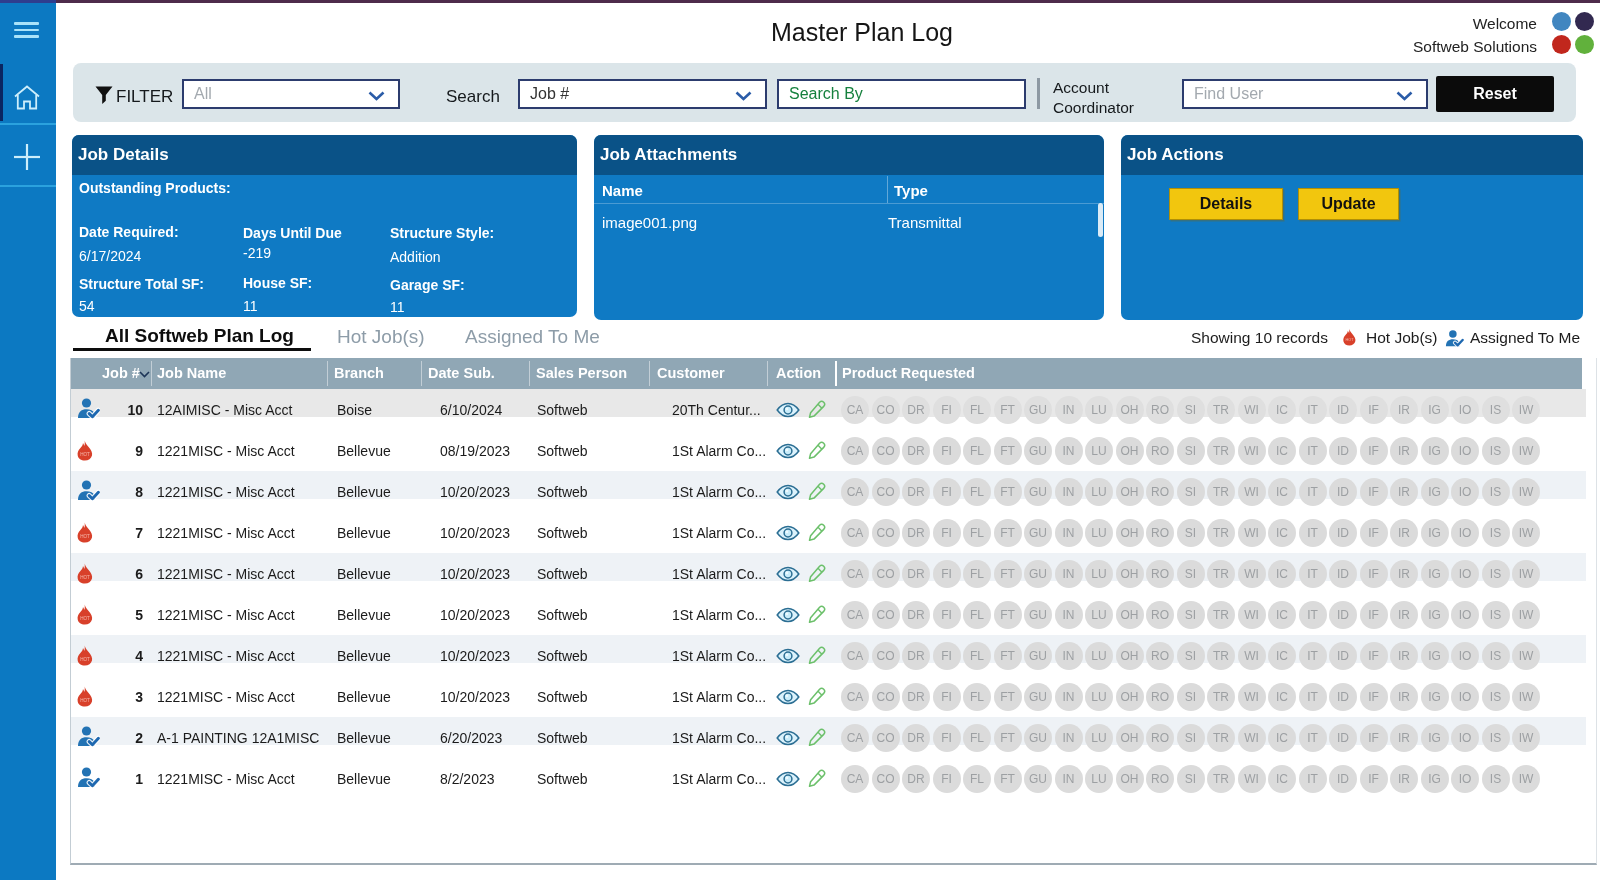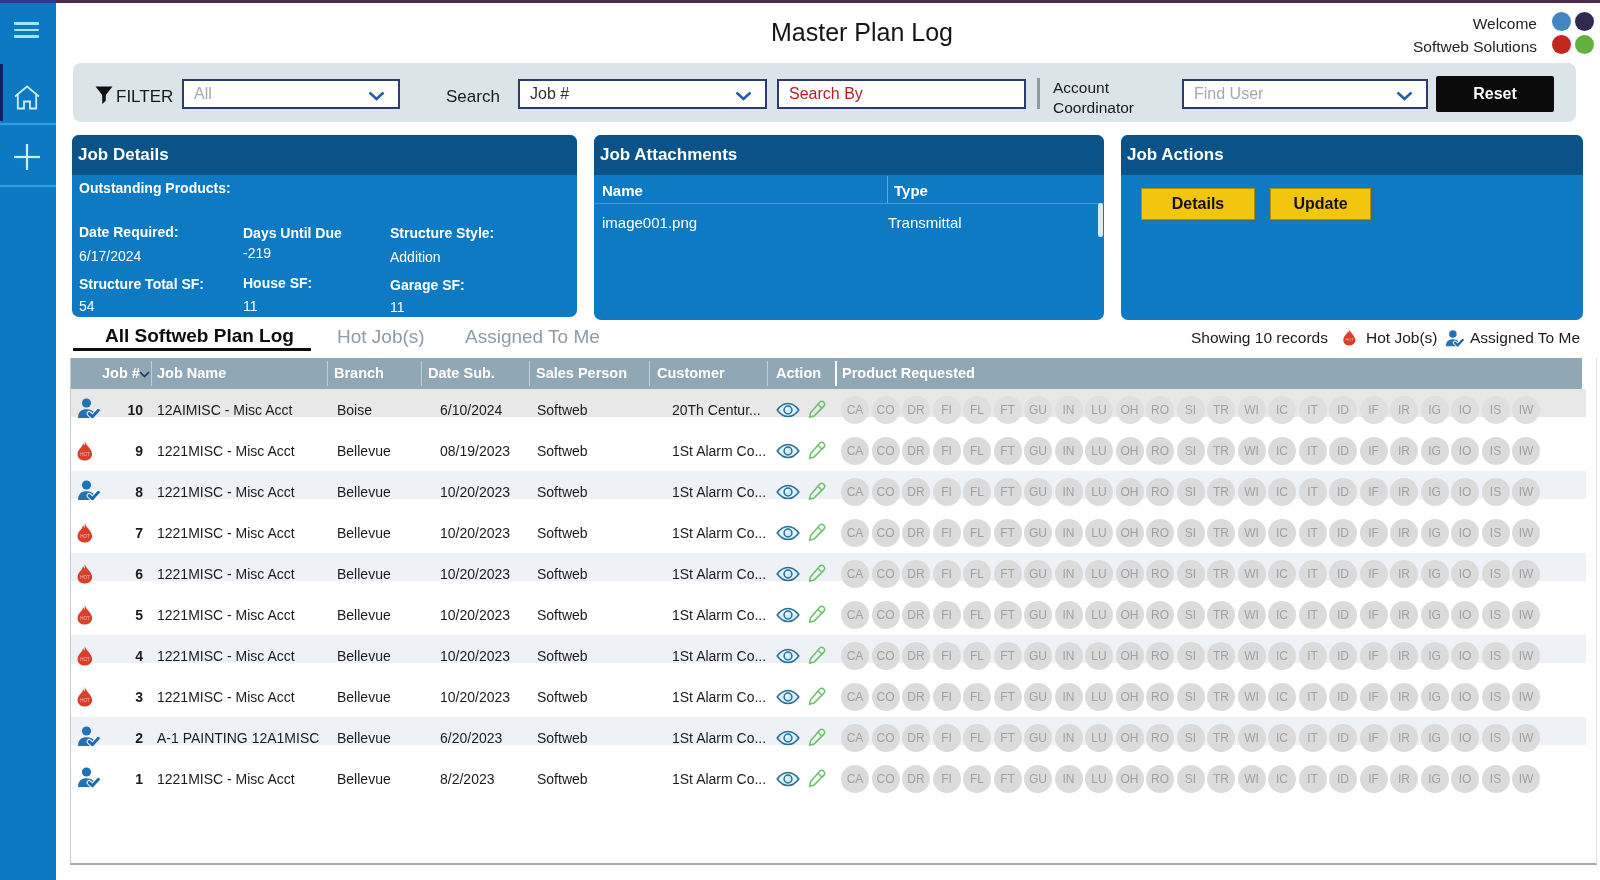--- a/index.html
+++ b/index.html
@@ -34,21 +34,21 @@
 .acct { position:absolute; left:1053px; top:78px; font-size:15.5px; color:#15191c; line-height:20px; }
 .reset { position:absolute; left:1436px; top:76px; width:118px; height:36px; background:#0b0b0b; color:#fff; font-size:16px; font-weight:bold; text-align:center; line-height:36px; border-radius:2px; }
 
 
 .panel { position:absolute; border-radius:7px; background:#0f7ac4; color:#fff; }
 .phead { position:absolute; left:0; top:0; width:100%; height:40px; background:#0a5287; border-radius:7px 7px 0 0; font-weight:bold; font-size:17px; line-height:40px; padding-left:6px; }
 .p16 { font-size:14px; }
 .pb { font-weight:bold; }
 
 
-.ybtn { position:absolute; height:32px; background:#f2c60e; border:1px solid #b08f06; box-shadow:1.5px 1.5px 0 rgba(125,98,8,0.35); color:#111; font-size:16px; font-weight:bold; text-align:center; line-height:30px; }
+.ybtn { position:absolute; height:32px; background:#f2c60e; border:1px solid #b08f06; box-shadow:1.5px 1.5px 0 rgba(125,98,8,0.35); color:#111; font-size:16px; font-weight:bold; text-align:center; line-height:30px;margin-left:28px; }
 
 
 .tab { position:absolute; font-size:19px; }
 .underline { position:absolute; left:73px; top:348px; width:238px; height:3px; background:#0d0d0d; }
 .legend { position:absolute; font-size:15.5px; color:#1c1c1c; }
 
 
 .table { position:absolute; left:70px; top:358px; width:1527px; height:507px; background:#fff; border-left:1px solid #c3cdd4; border-right:1px solid #dde2e6; border-bottom:2px solid #9fabb4; }
 .thead { position:absolute; left:0; top:0; width:1511px; height:31px; background:#90a7b5; }
 .th { position:absolute; top:0; color:#fff; font-weight:bold; font-size:14.5px; line-height:31px; }
@@ -105,21 +105,21 @@
     </svg>
   </div>
 <div class="flabel" style="left:446px;top:87px">Search</div>
 <div class="dd" style="left:518px;top:79px;width:249px">
     <span class="txt" style="color:#333">Job #</span>
   <svg width="17" height="10" viewBox="0 0 17 10">
       <polyline points="1.5,1.5 8.5,8 15.5,1.5" stroke="#2b5ca8" stroke-width="2.6" fill="none"></polyline>
     </svg>
   </div>
 <div class="dd" style="left:777px;top:79px;width:249px">
-    <span class="txt" style="color:#b91c1c">Search By</span>
+    <span class="txt" style="color:#15803d">Search By</span>
   </div>
 <div class="divider"></div>
 <div class="acct">Account<br>Coordinator</div>
 <div class="dd" style="left:1182px;top:79px;width:246px">
     <span class="txt ph">Find User</span>
   <svg width="17" height="10" viewBox="0 0 17 10">
       <polyline points="1.5,1.5 8.5,8 15.5,1.5" stroke="#2b5ca8" stroke-width="2.6" fill="none"></polyline>
     </svg>
   </div>
 <div class="reset">Reset</div>

